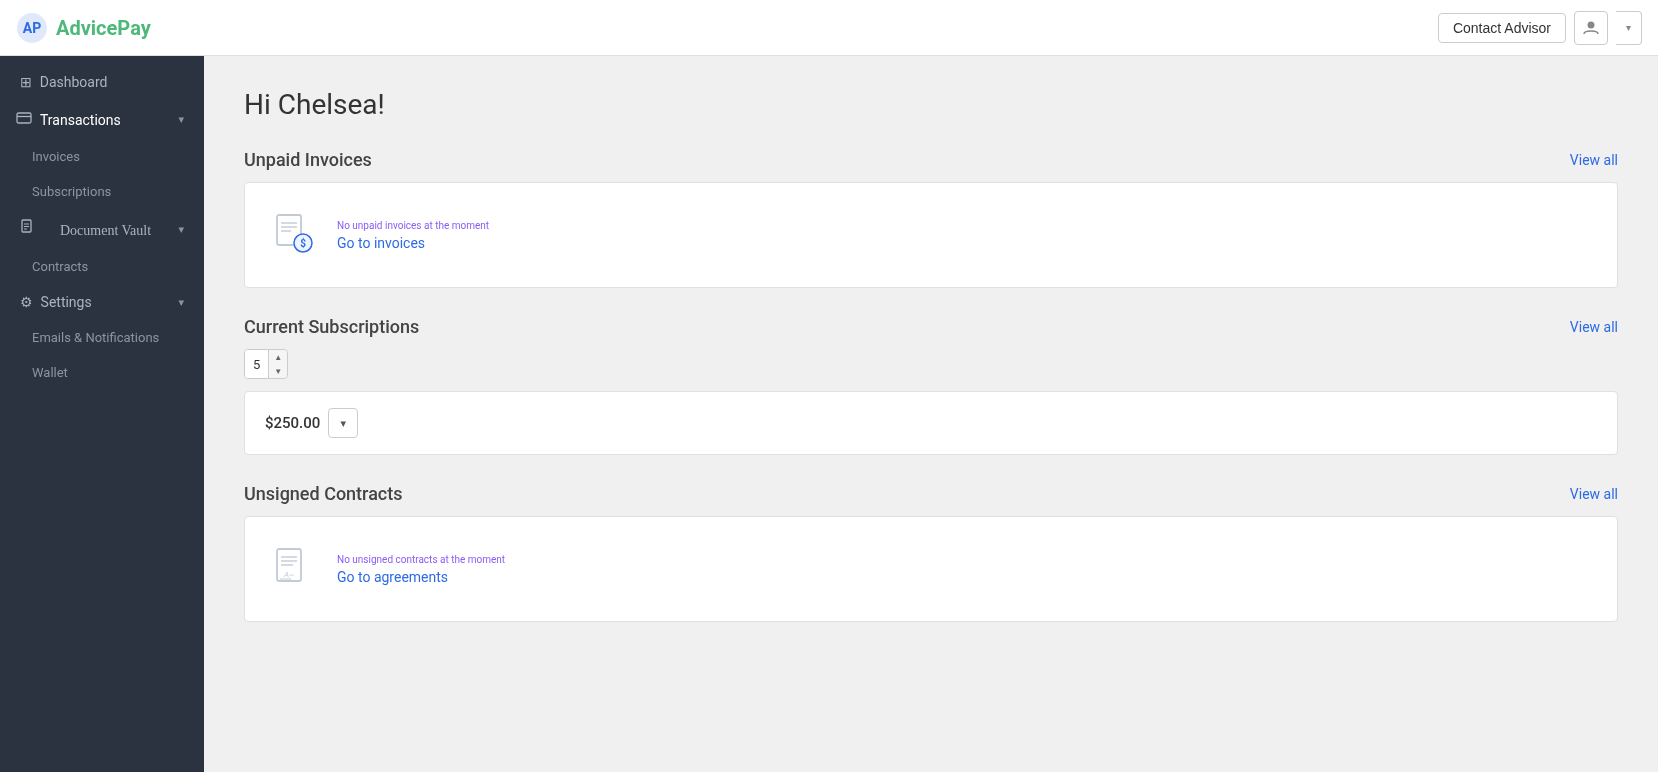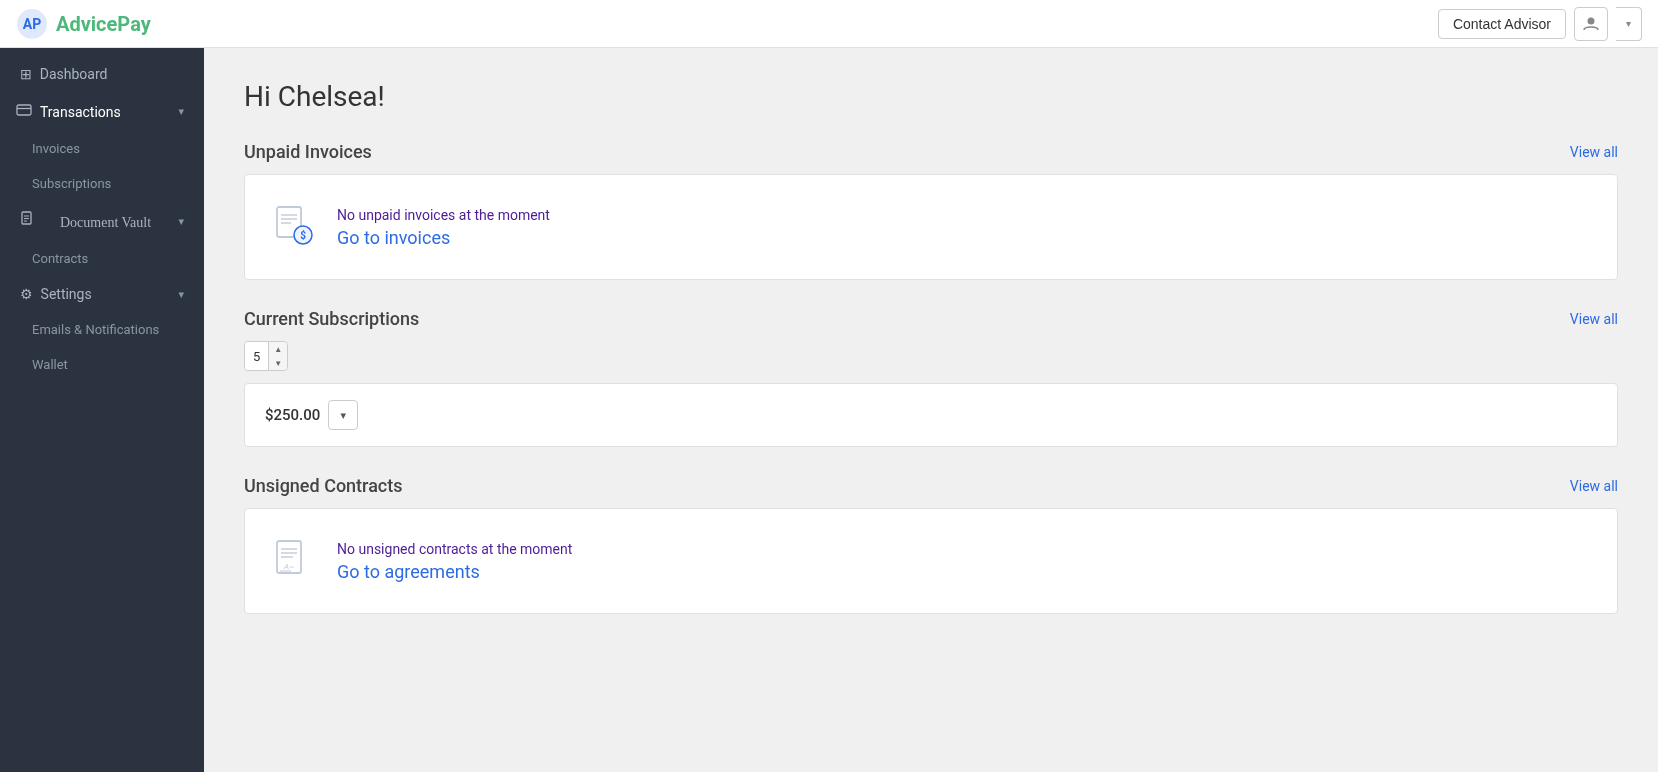--- a/index.html
+++ b/index.html
@@ -1,20 +1,20 @@
 <!DOCTYPE html>
 <html><head>
   <meta charset="utf-8">
   <style>
     * { box-sizing: border-box; margin: 0; padding: 0; }
     body { font-family: -apple-system, BlinkMacSystemFont, 'Segoe UI', Roboto, sans-serif; background: #f0f0f0; display: flex; flex-direction: column; height: 100vh; overflow: hidden; }
 
     
     .topnav {
-      height: 48px;
+      height: 56px;
       background: #fff;
       border-bottom: 1px solid #e0e0e0;
       display: flex;
       align-items: center;
       justify-content: space-between;
       padding: 0 16px;
       flex-shrink: 0;
       z-index: 10;
     }
     .logo {
@@ -164,22 +164,22 @@
     }
     .empty-icon {
       width: 48px;
       height: 48px;
       flex-shrink: 0;
       display: flex;
       align-items: center;
       justify-content: center;
     }
     .empty-text-block { display: flex; flex-direction: column; gap: 4px; }
-    .empty-text { font-size: 14px; color: #4c1d95; }
-    .empty-link { font-size: 18px; color: #2d6be4; cursor: pointer; }
+    .empty-text { font-size: 10px; color: #8b5cf6; }
+    .empty-link { font-size: 14px; color: #2d6be4; cursor: pointer; }
 
     
     .subs-controls {
       display: flex;
       align-items: center;
       gap: 8px;
       margin-bottom: 12px;
     }
     .per-page-select {
       display: flex;

